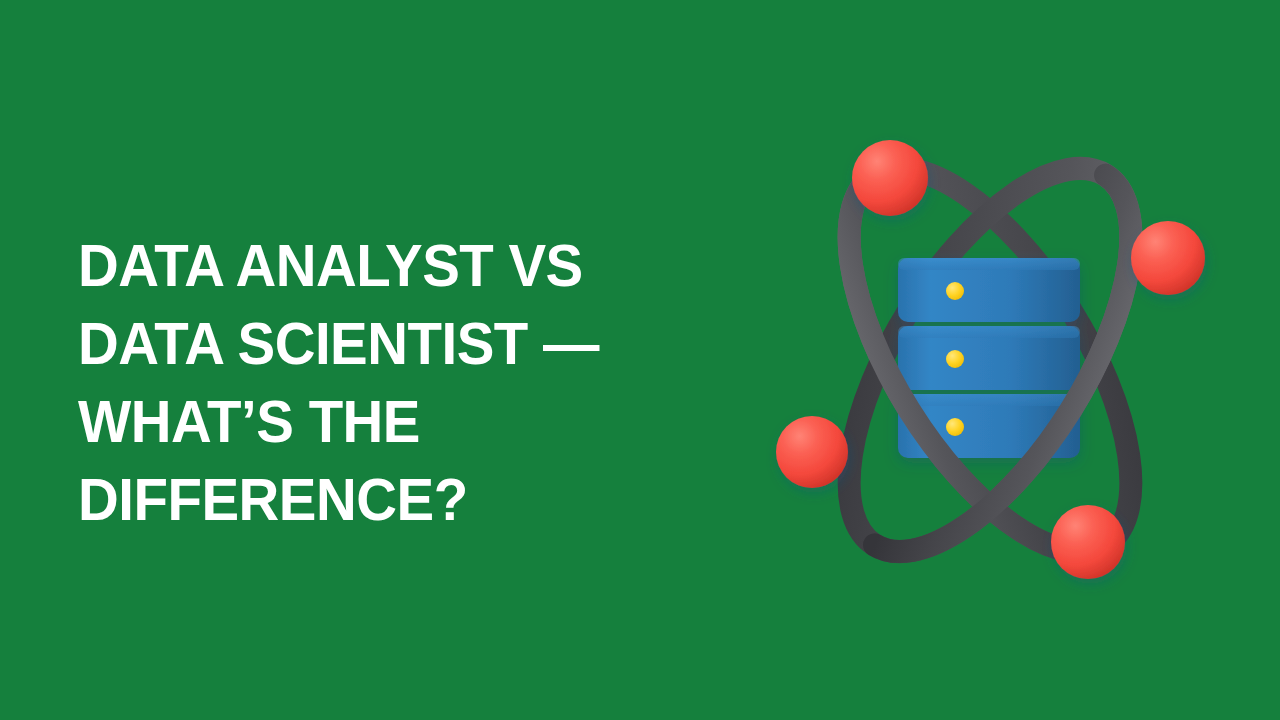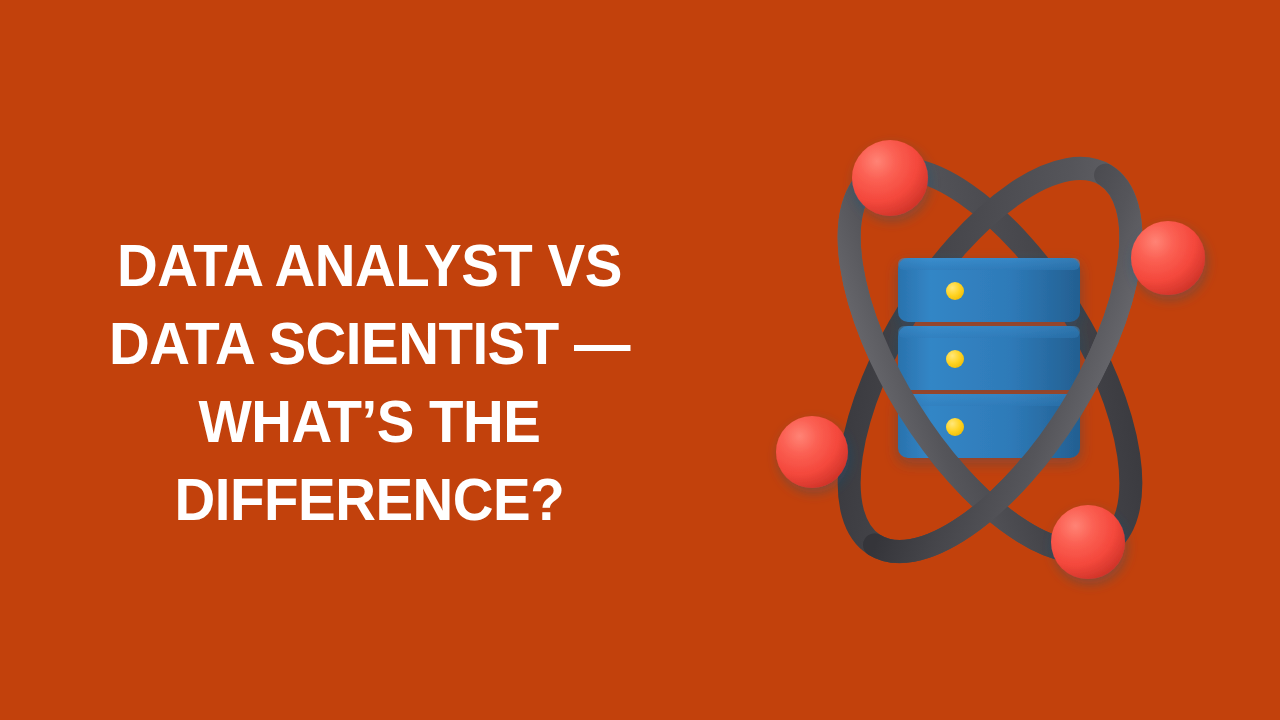--- a/index.html
+++ b/index.html
@@ -50,21 +50,21 @@
   }
   #illustration svg {
     display: block;
     width: 500px;
     height: 500px;
   }
 </style>
 </head>
 <body>
 
-<div id="canvas" style="background: #c2410c; text-align: center;">
+<div id="canvas" style="background: #15803d;">
 
   <h1 id="headline" style="color: rgb(255, 255, 255);">
     <span class="line">DATA ANALYST VS</span>
     <span class="line">DATA SCIENTIST —</span>
     <span class="line">WHAT’S THE</span>
     <span class="line">DIFFERENCE?</span>
   </h1>
 
   <div id="illustration">
     <svg viewBox="0 0 500 500" xmlns="http://www.w3.org/2000/svg" aria-hidden="true">

